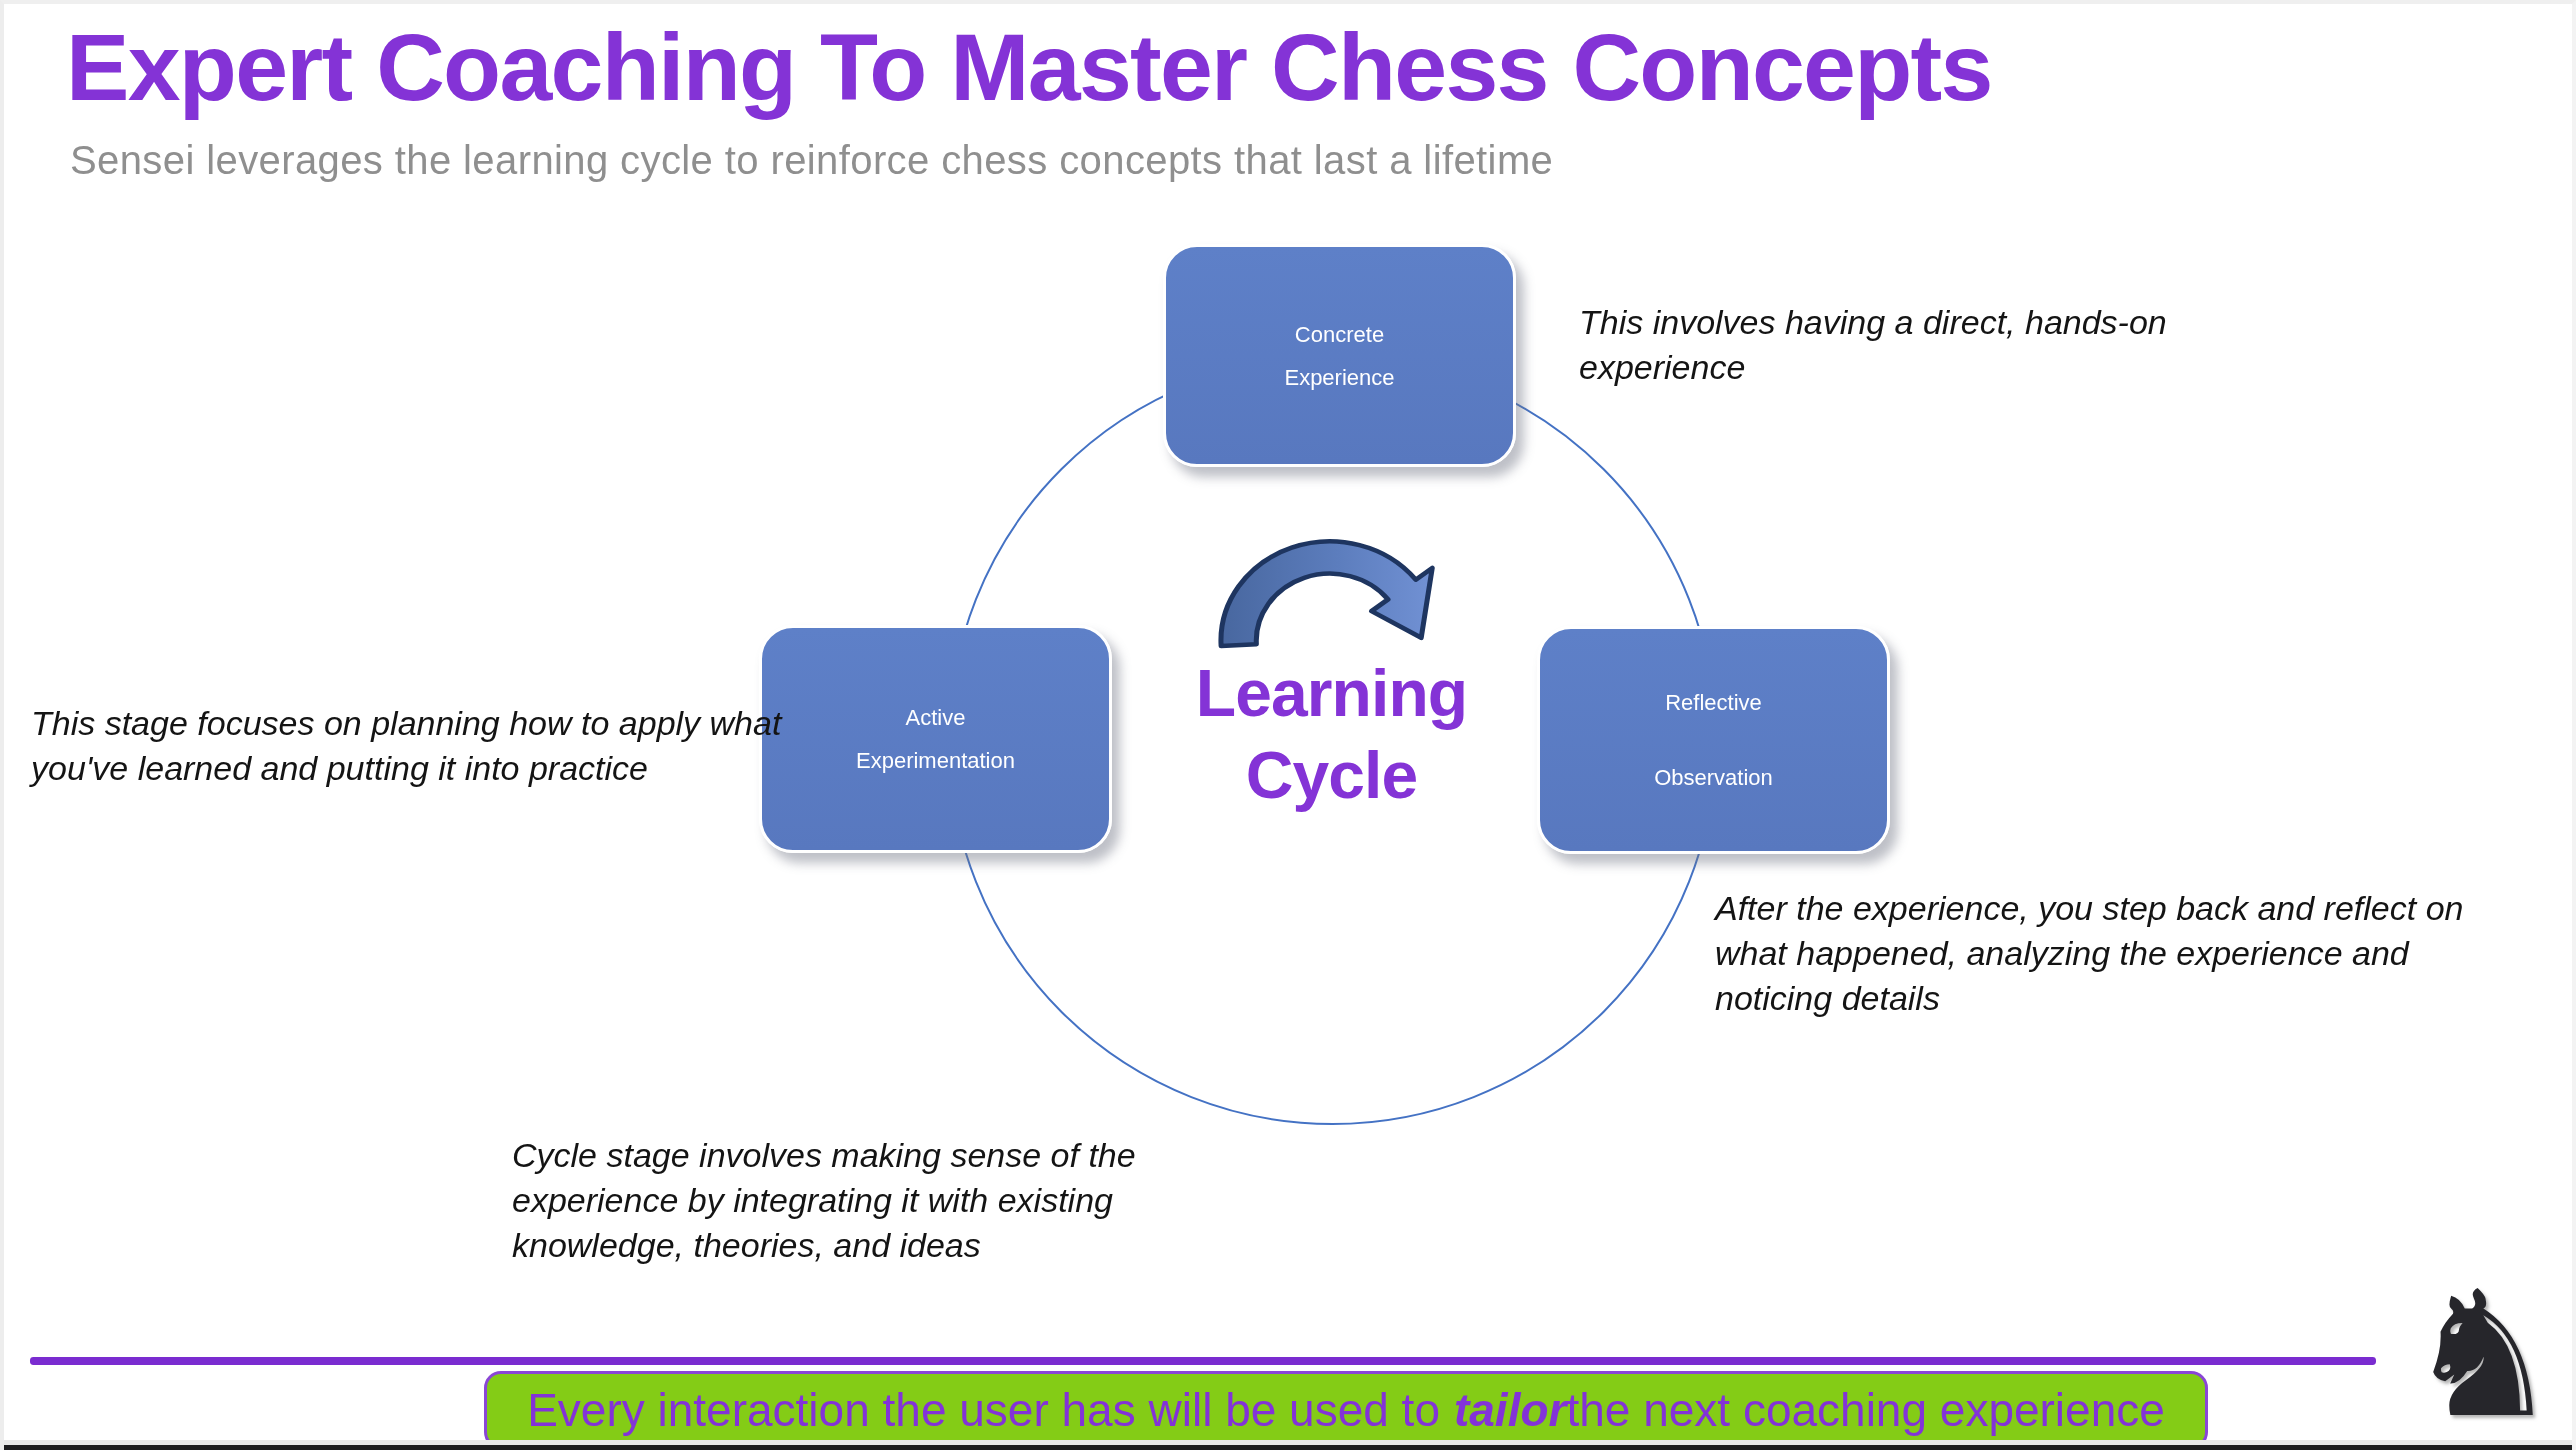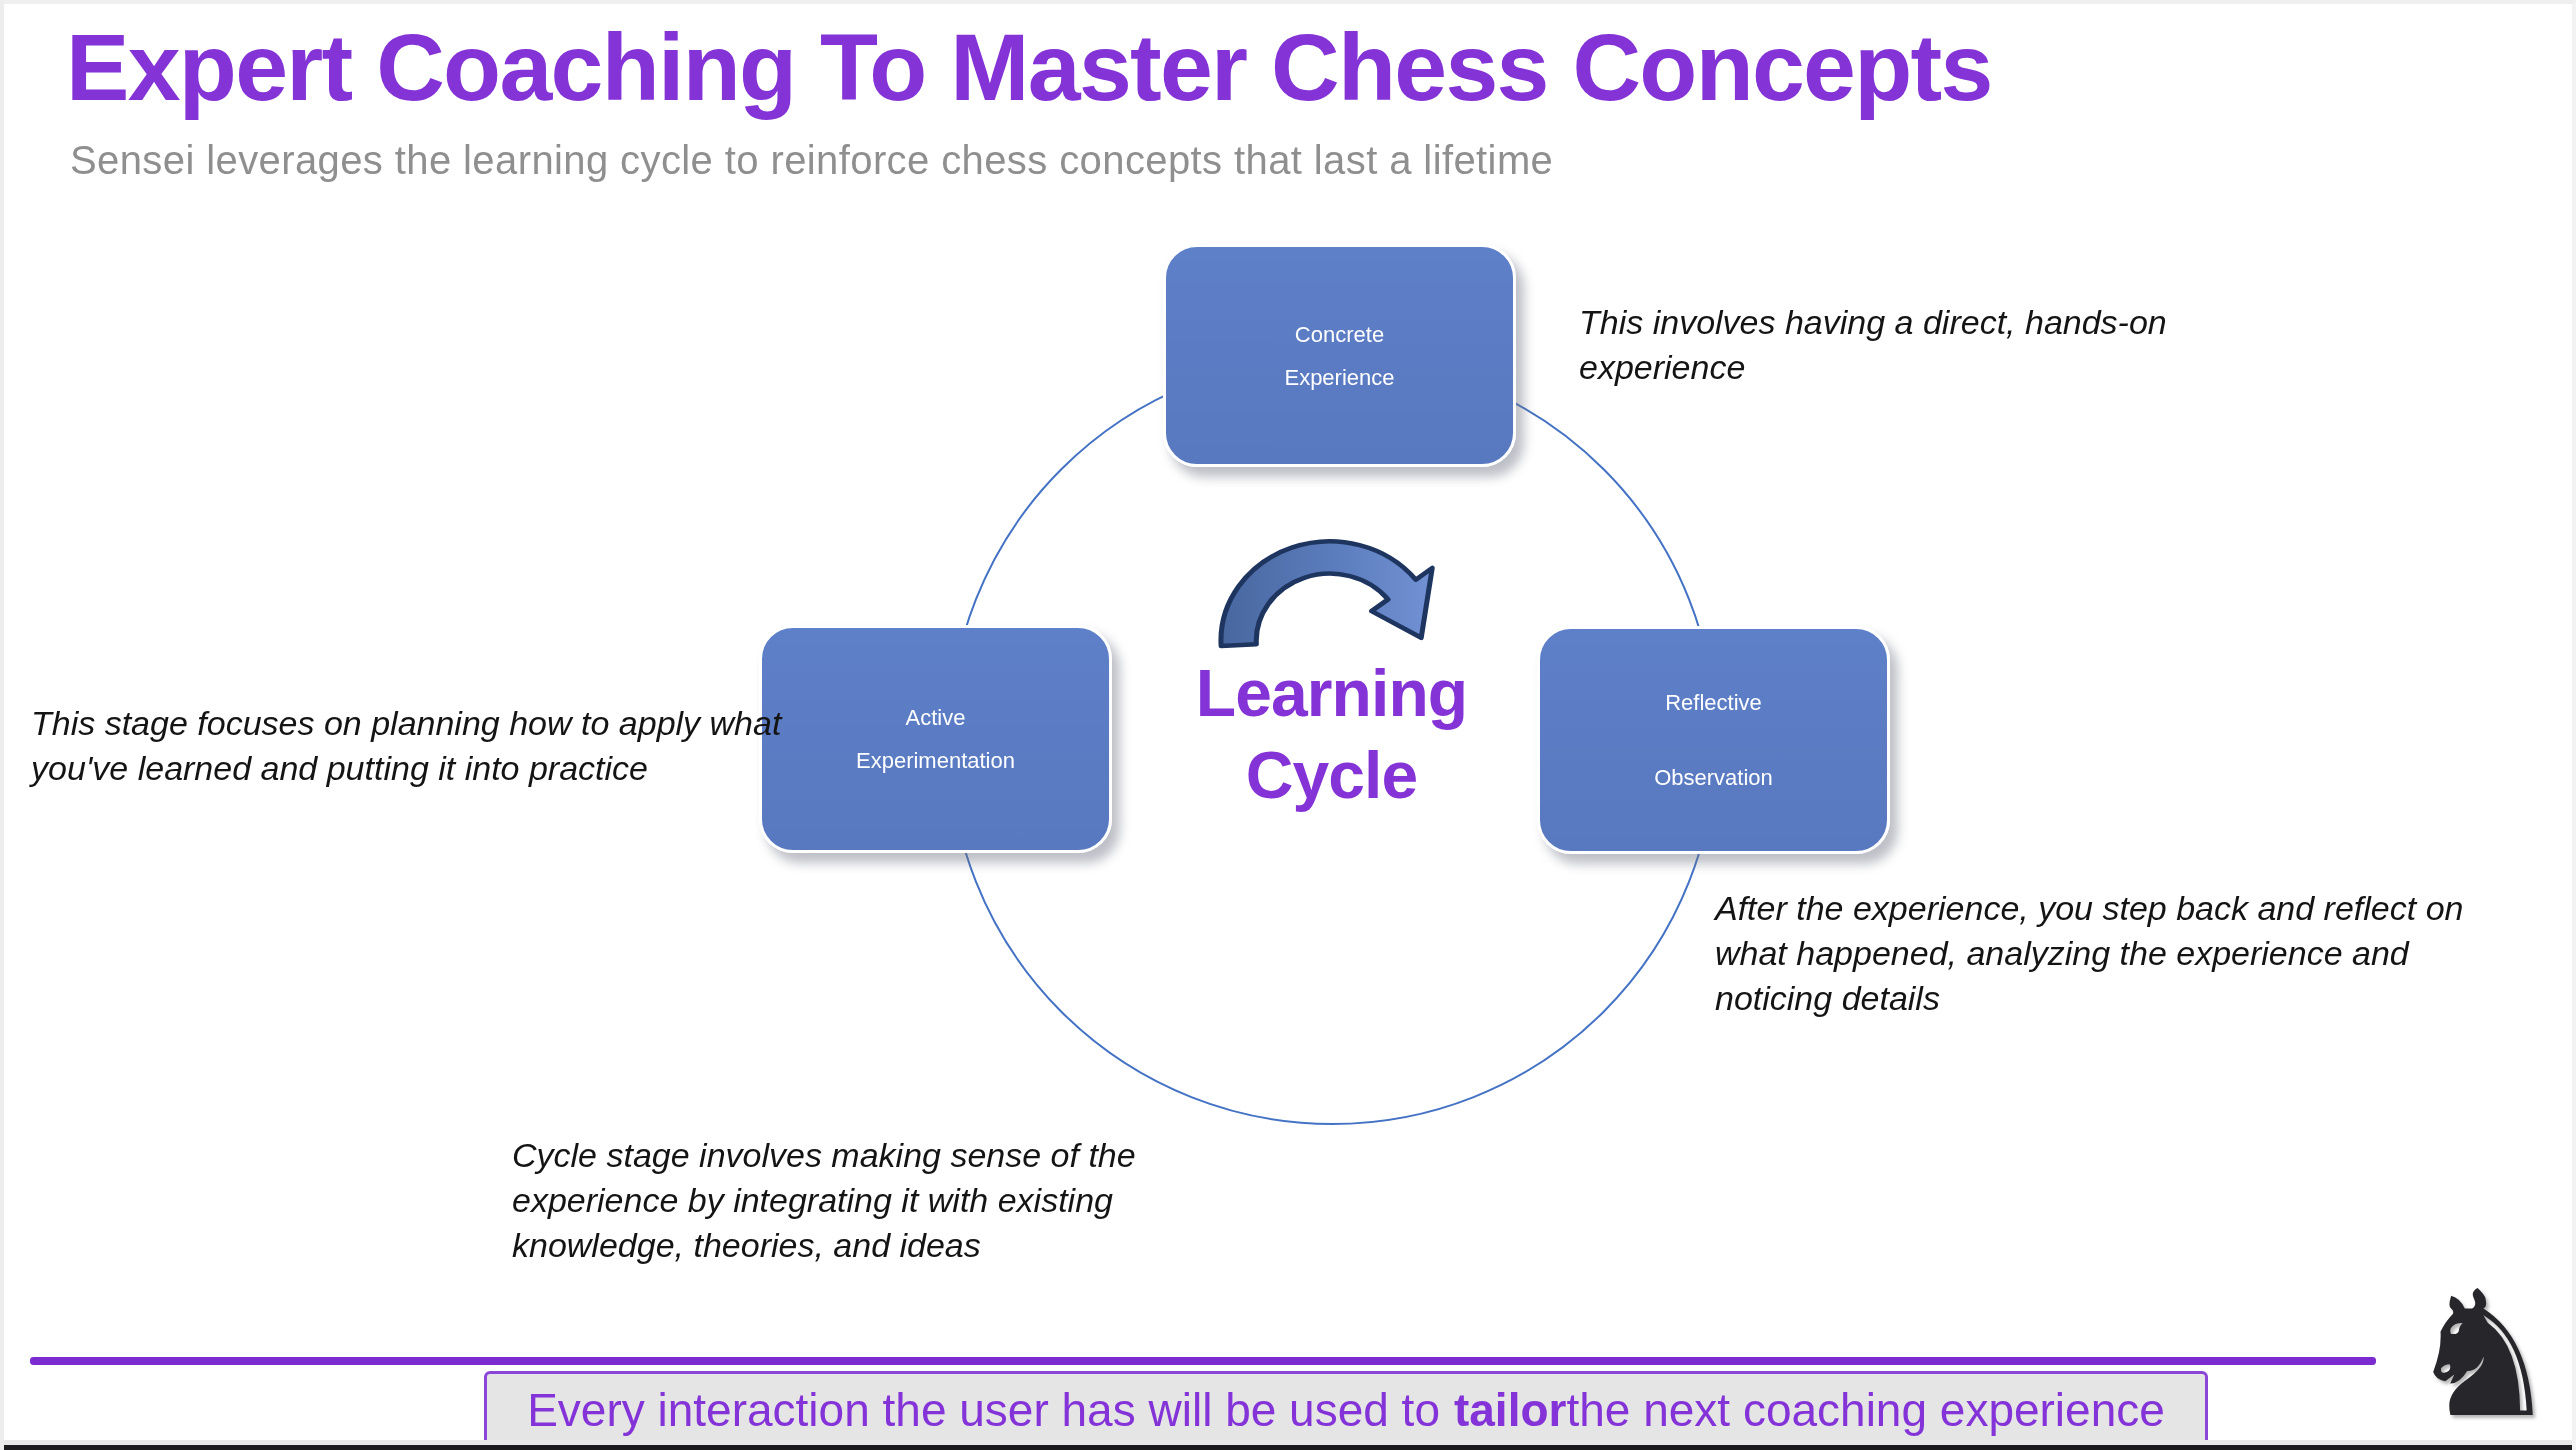--- a/index.html
+++ b/index.html
@@ -59,26 +59,26 @@
   .note-reflective{left:1711px;top:882px;width:757px;}
   .note-abstract{left:508px;top:1129px;width:646px;}
   .note-active{left:27px;top:697px;width:774px;}
   
   .divider{
     position:absolute;left:25.5px;top:1353px;width:2346px;height:7.7px;
     background:#7a2cd0;border-radius:3.4px;
   }
   .banner{
     position:absolute;left:480px;top:1367px;width:1724px;height:78px;
-    background:#e5e5e5;border:3.4px solid #8a46d6;border-radius:6px;
+    background:#84cc16;border:3.4px solid #8a46d6;border-radius:17px;
     box-sizing:border-box;
     display:flex;align-items:center;justify-content:center;
     font-size:46px;color:#8333d8;white-space:nowrap;
   }
-  .banner .emph{font-weight:700;margin-left:14px;}
+  .banner .emph{font-weight:700;font-style:italic;margin-left:14px;}
   .knight{
     position:absolute;left:2401px;top:1268px;width:111px;height:170px;
     font-size:174px;line-height:166px;text-align:center;
     color:#26262b;text-shadow:2.6px 2.6px 3.4px rgba(120,120,120,0.55);
     font-family:"DejaVu Sans",sans-serif;
   }
   .edge-gray{position:absolute;left:0;bottom:5.1px;width:100%;height:5.1px;background:#e9e9e9;}
   .edge-dark{position:absolute;left:0;bottom:0;width:100%;height:5.1px;background:#1d1d1f;}
 </style>
 </head>

